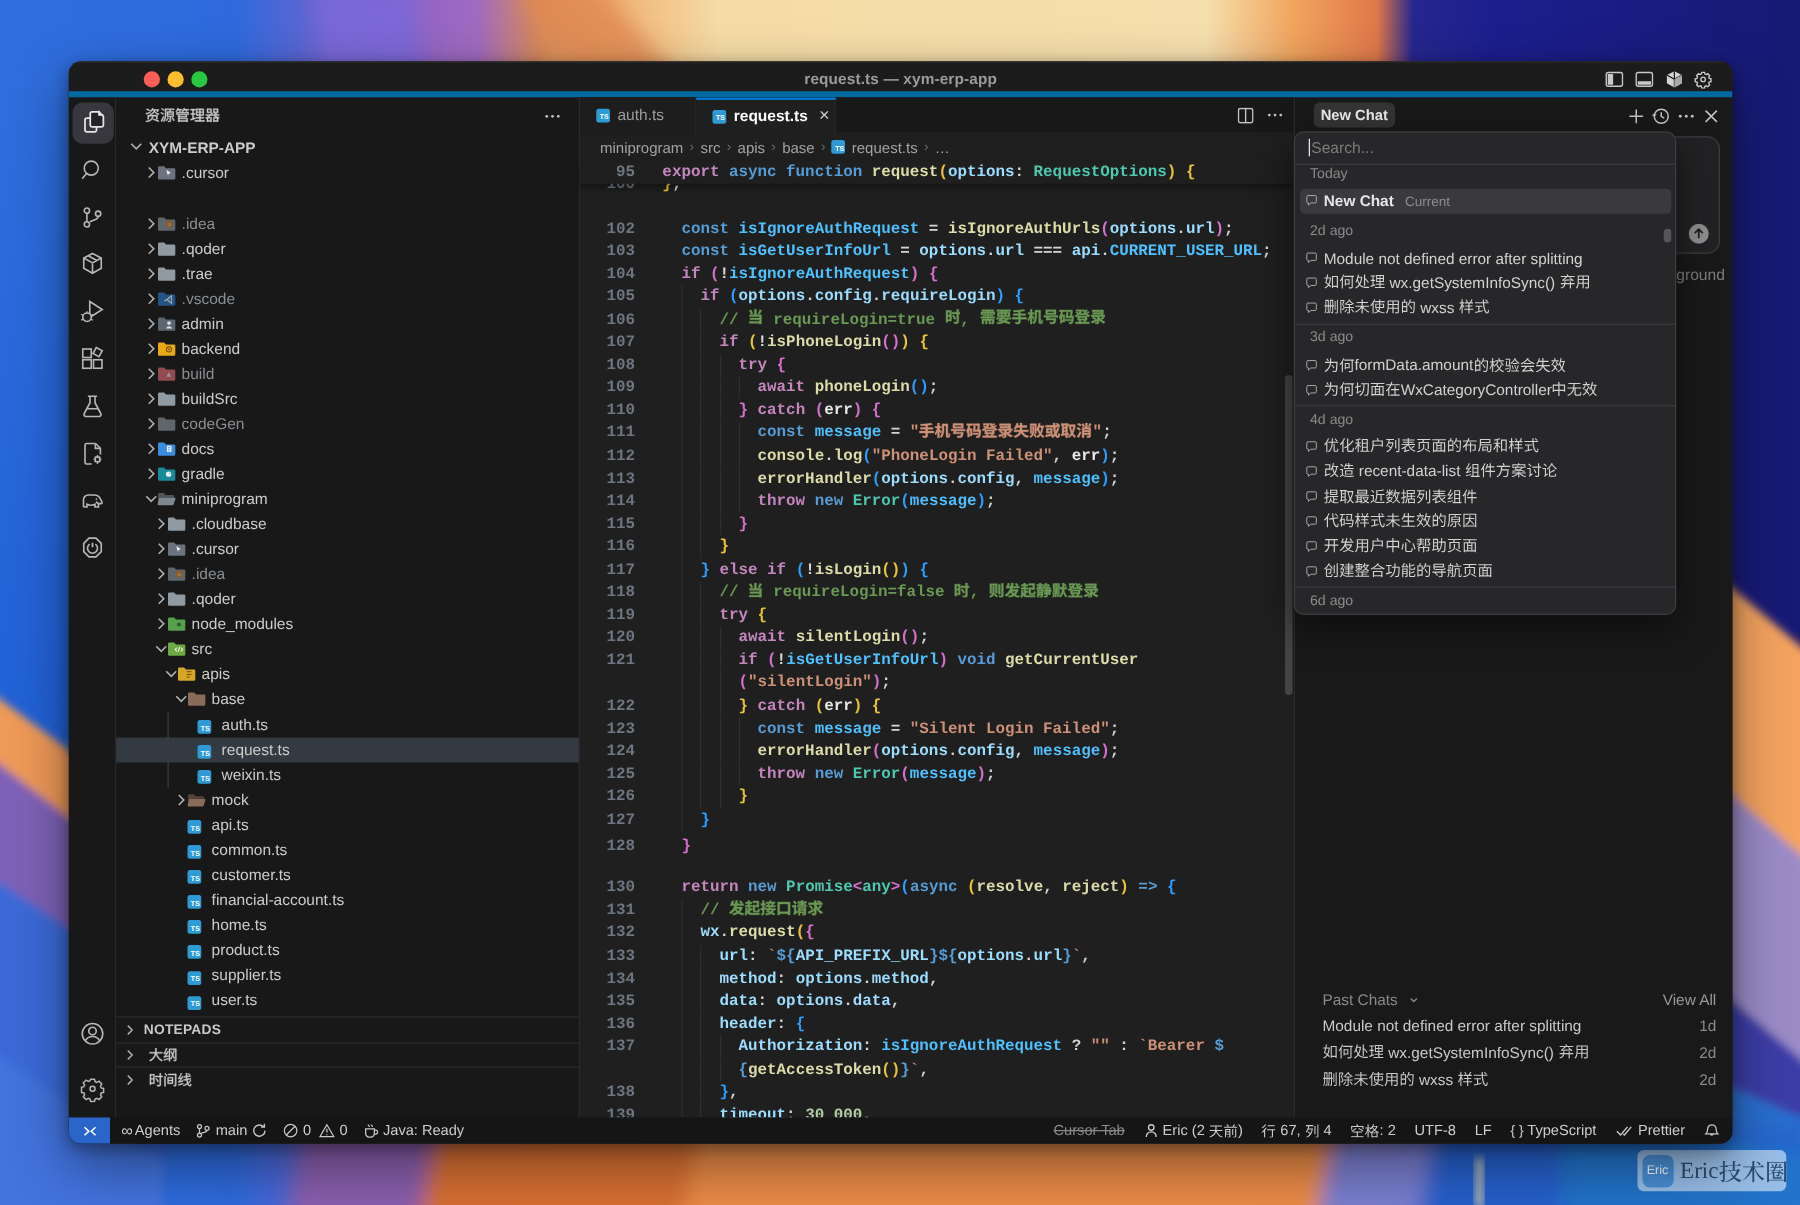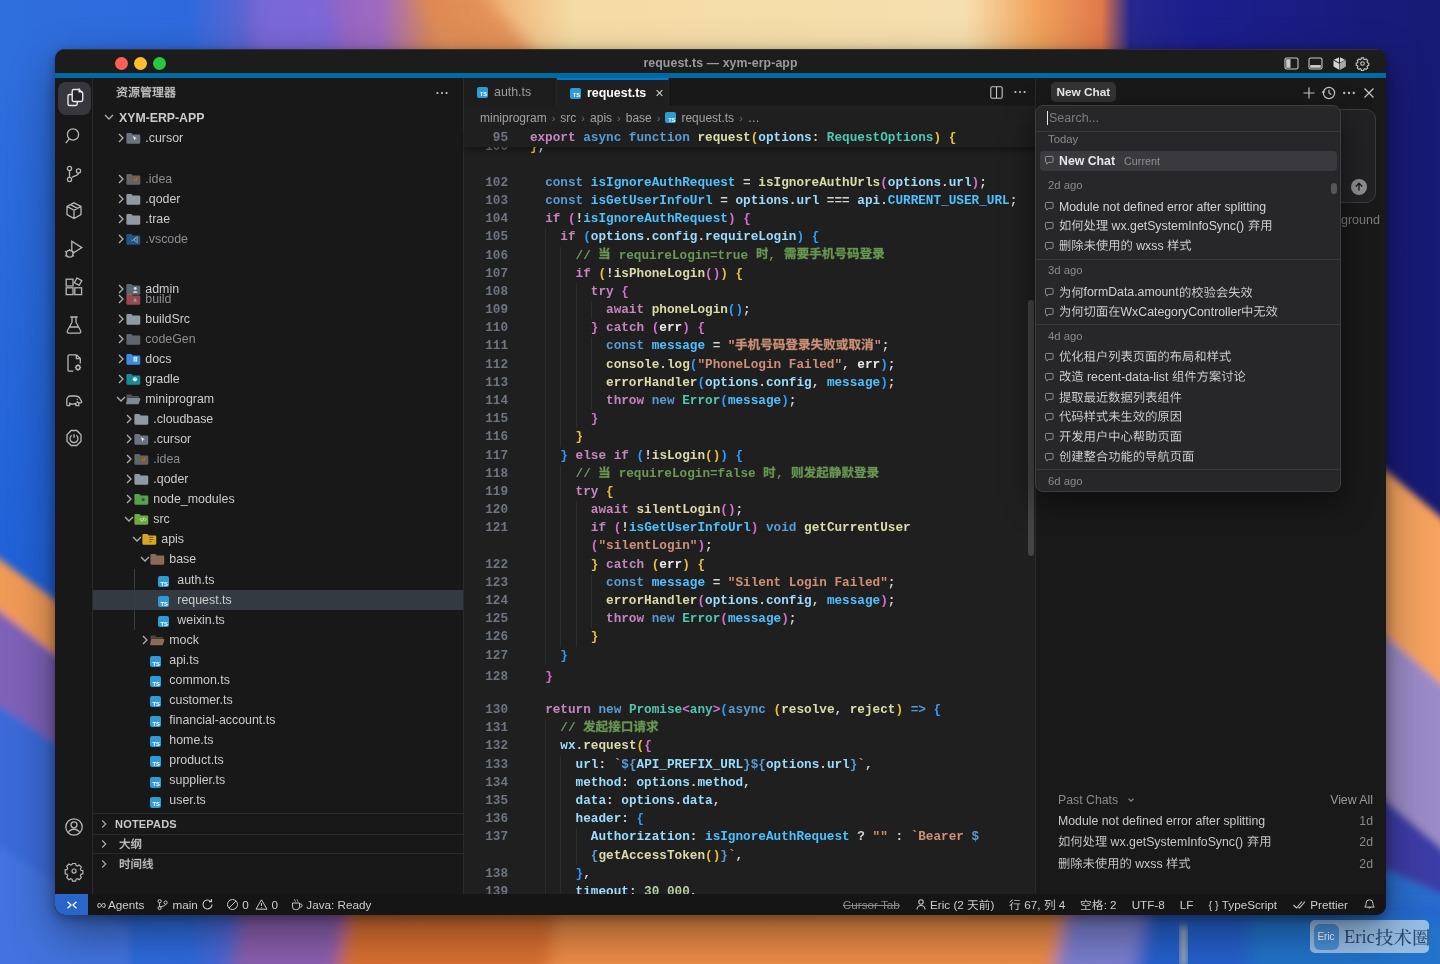--- a/index.html
+++ b/index.html
@@ -279,30 +279,41 @@
       <div class="trow" style="top:150.65px;">
         <span class="tchev" style="left:20.3px"><svg width="16" height="16" viewBox="0 0 16 16">
             <path d="M6 4 l4 4 -4 4" stroke="#b0b0b0" stroke-width="1.3" fill="none"></path>
           </svg></span>
         <span class="tico" style="left:32.0px"><svg width="16" height="16" viewBox="0 0 15 15" style="opacity:0.6" fill="none">
             <path d="M1.3 3.8 a1 1 0 0 1 1 -1 h3.6 l1.4 1.5 h6 a1 1 0 0 1 1 1 v6.5 a1 1 0 0 1 -1 1 H2.3 a1 1 0 0 1 -1 -1 z" fill="#2b7cd3"></path>
             <path d="M8.2 7.9 l3.2-2.6 v5.6 l-3.2-2.6 2-1.9 M8.2 7.9 l-1.4 1.1 -0.8-0.5" stroke="#fff" stroke-width="0.9" fill="none"></path>
           </svg></span>
         <span class="tlab dim" style="left:52.3px">.vscode</span>
       </div>
-      <div class="trow" style="top:170.70px;margin-top:30px;">
+      <div class="trow" style="top:170.70px;">
         <span class="tchev" style="left:20.3px"><svg width="16" height="16" viewBox="0 0 16 16">
             <path d="M6 4 l4 4 -4 4" stroke="#b0b0b0" stroke-width="1.3" fill="none"></path>
           </svg></span>
         <span class="tico" style="left:32.0px"><svg width="16" height="16" viewBox="0 0 15 15" style="opacity:1" fill="none">
             <path d="M1.3 3.8 a1 1 0 0 1 1 -1 h3.6 l1.4 1.5 h6 a1 1 0 0 1 1 1 v6.5 a1 1 0 0 1 -1 1 H2.3 a1 1 0 0 1 -1 -1 z" fill="#5b6770"></path>
             <circle cx="9.6" cy="7" r="1.4" fill="#d8dde2"></circle>
             <path d="M7.3 11 a2.4 2.4 0 0 1 4.6 0 z" fill="#d8dde2"></path>
           </svg></span>
         <span class="tlab" style="left:52.3px">admin</span>
+      </div>
+      <div class="trow" style="top:190.75px;">
+        <span class="tchev" style="left:20.3px"><svg width="16" height="16" viewBox="0 0 16 16">
+            <path d="M6 4 l4 4 -4 4" stroke="#b0b0b0" stroke-width="1.3" fill="none"></path>
+          </svg></span>
+        <span class="tico" style="left:32.0px"><svg width="16" height="16" viewBox="0 0 15 15" style="opacity:1" fill="none">
+            <path d="M1.3 3.8 a1 1 0 0 1 1 -1 h3.6 l1.4 1.5 h6 a1 1 0 0 1 1 1 v6.5 a1 1 0 0 1 -1 1 H2.3 a1 1 0 0 1 -1 -1 z" fill="#e8a818"></path>
+            <circle cx="9.5" cy="8" r="1.9" fill="none" stroke="#7a5500" stroke-width="0.8"></circle>
+            <circle cx="9.5" cy="8" r="0.7" fill="#7a5500"></circle>
+          </svg></span>
+        <span class="tlab" style="left:52.3px">backend</span>
       </div>
       <div class="trow" style="top:210.80px;">
         <span class="tchev" style="left:20.3px"><svg width="16" height="16" viewBox="0 0 16 16">
             <path d="M6 4 l4 4 -4 4" stroke="#b0b0b0" stroke-width="1.3" fill="none"></path>
           </svg></span>
         <span class="tico" style="left:32.0px"><svg width="16" height="16" viewBox="0 0 15 15" style="opacity:0.6" fill="none">
             <path d="M1.3 3.8 a1 1 0 0 1 1 -1 h3.6 l1.4 1.5 h6 a1 1 0 0 1 1 1 v6.5 a1 1 0 0 1 -1 1 H2.3 a1 1 0 0 1 -1 -1 z" fill="#e46e78"></path>
             <path d="M7.6 9.8 l1.8 -3.4 1.8 3.4 z" fill="#fff" opacity="0.85"></path>
           </svg></span>
         <span class="tlab dim" style="left:52.3px">build</span>

